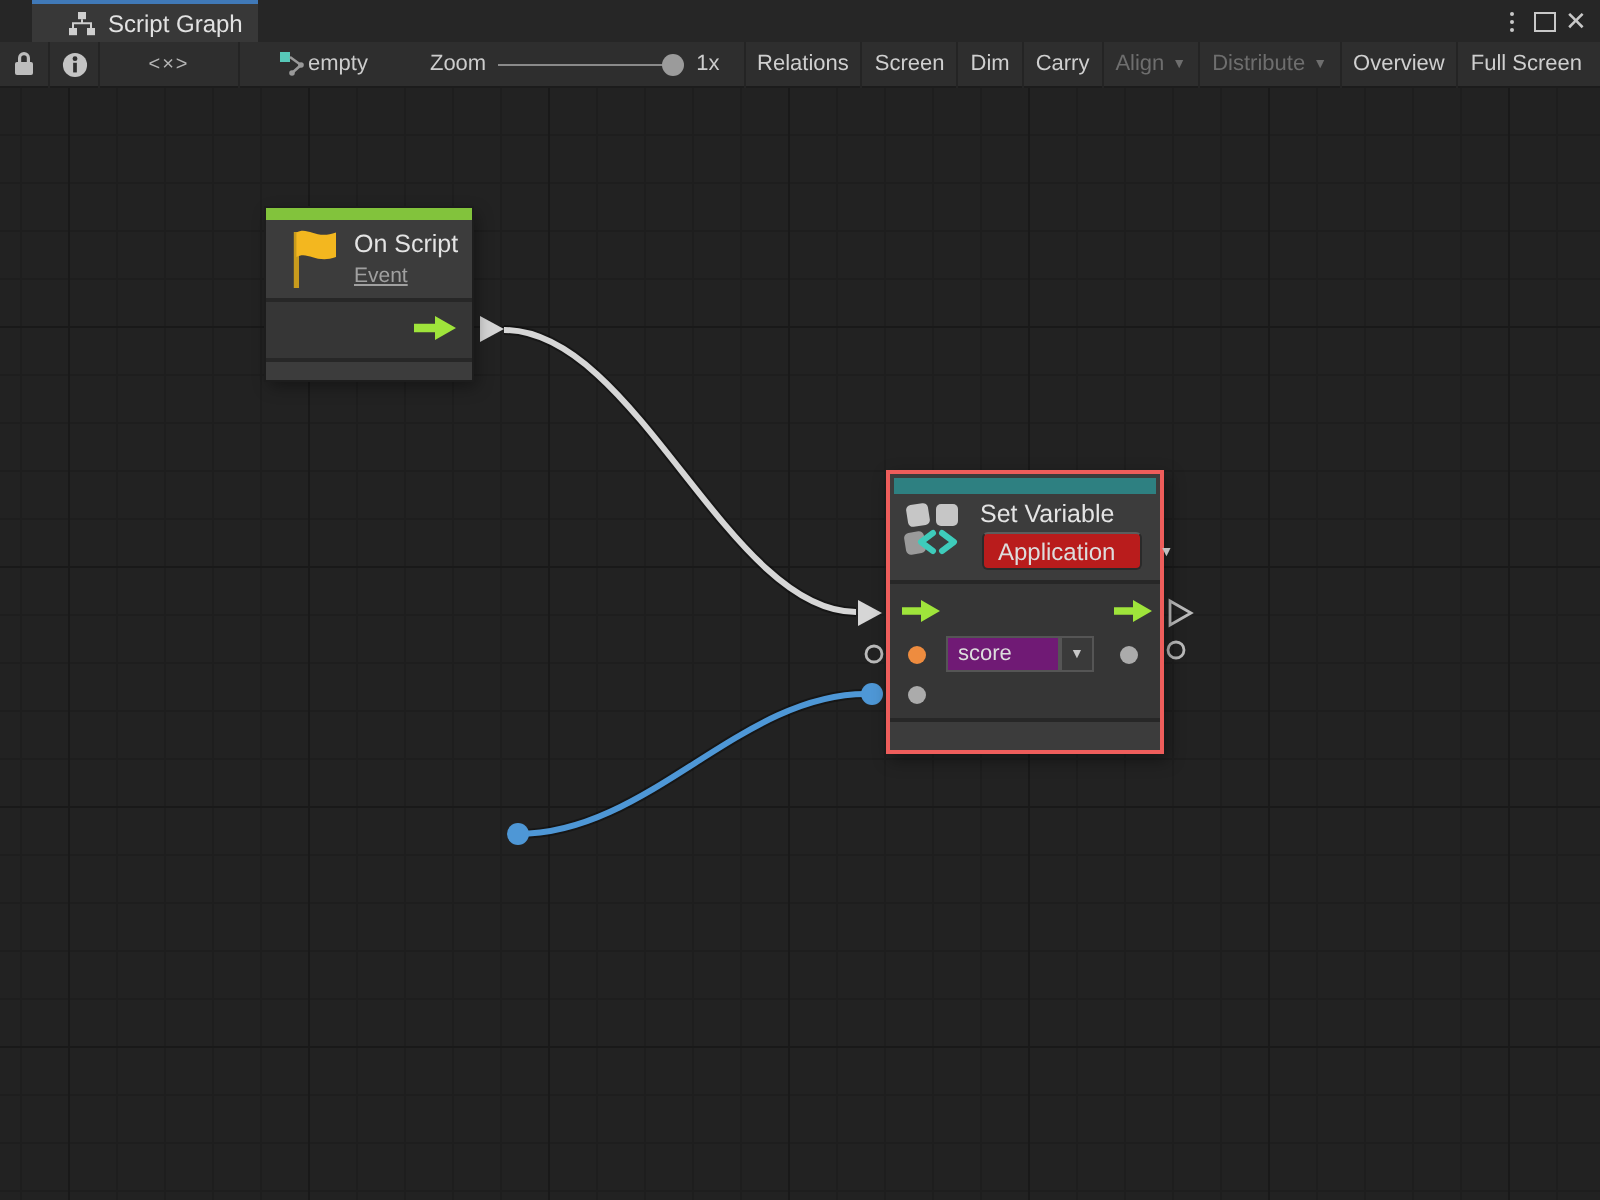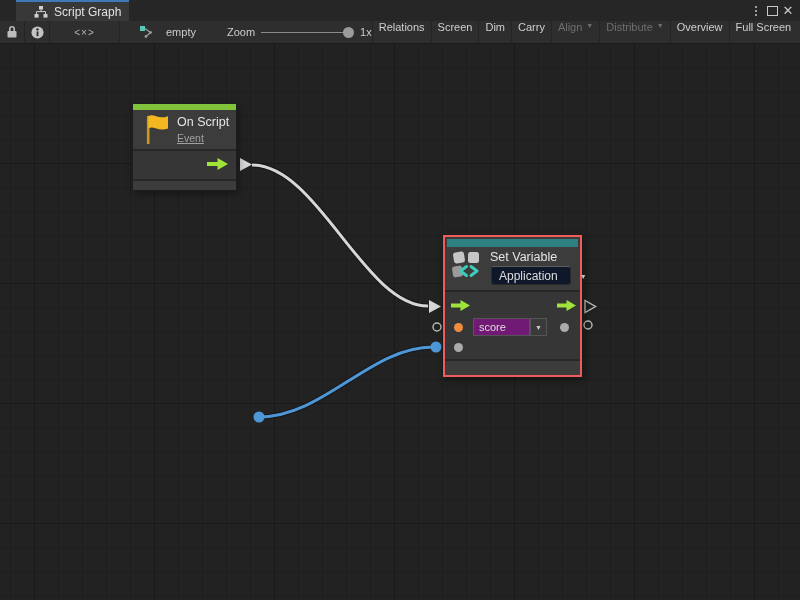--- a/index.html
+++ b/index.html
@@ -20,28 +20,28 @@
 
   
   .toolbar { position:absolute; left:0; top:21px; width:800px; height:23px; background:#2E2E2E;
              border-bottom:1px solid #1c1c1c; display:flex; align-items:center; font-size:11px; }
   .toolbar > * { flex-shrink:0; }
   .tcell { height:23px; display:flex; align-items:center; justify-content:center; border-right:1px solid #242424; }
   .tcell.lock { width:25px; }
   .tcell.info { width:25px; }
   .tcell.code { width:70px; color:#B5B5B5; font-size:10px; letter-spacing:1px; }
   .tgroup { display:flex; align-items:center; height:23px; }
-  .graphref { margin-left:20px; display:flex; align-items:center; gap:12px; color:#CCC; }
+  .graphref { margin-left:20px; display:flex; align-items:center; gap:0; color:#CCC; }
   .zoomlbl { margin-left:31px; color:#CCC; }
   .slider { position:relative; width:92px; height:23px; margin-left:6px; }
   .slider .track { position:absolute; left:0; right:0; top:11px; height:1px; background:#8A8A8A; }
   .slider .handle { position:absolute; left:82px; top:6px; width:11px; height:11px; border-radius:50%; background:#9B9B9B; }
   .zoomval { margin-left:7px; color:#CCC; }
   .rbuttons { margin-left:auto; margin-right:3px; display:flex; height:23px; }
-  .rbtn { display:flex; padding:0 6px; border-left:1px solid #242424; color:#CFCFCF; font-size:11px; white-space:nowrap; gap:4px; }
+  .rbtn { display:flex; align-items:center; padding:0 6px; border-left:1px solid #242424; color:#CFCFCF; font-size:11px; white-space:nowrap; gap:4px; }
   .rbtn.disabled { color:#6E6E6E; }
   .caret { font-size:7px; line-height:1; margin-top:1px; }
 
   
   .canvas { position:absolute; left:0; top:44px; width:800px; height:556px;
     background-color:#222222;
     background-image:
       linear-gradient(#191919 1px, transparent 1px),
       linear-gradient(90deg, #191919 1px, transparent 1px),
       linear-gradient(#1e1e1e 1px, transparent 1px),
@@ -66,21 +66,21 @@
   .node-onstart .nsub { left:44px; top:28px;text-decoration:underline; }
   .node-onstart .body { top:45px; height:30px; }
   .node-onstart .arrow { position:absolute; left:74px; top:54px; }
   .node-onstart .footer { top:75px; height:11px; }
 
   
   .node-setvar { left:443px; top:191px; width:139px; height:142px; border:2px solid var(--selection); background:#3C3C3C; box-shadow:2px 3px 8px rgba(0,0,0,.4); }
   .node-setvar .strip { position:absolute; left:2px; top:2px; width:131px; height:8px; background:var(--setvar_strip); }
   .node-setvar .svicon { position:absolute; left:7px; top:13px; }
   .node-setvar .ntitle { left:45px; top:13px; }
-  .dropdown { position:absolute; left:46px; top:29px; width:80px; height:19px; background:#0f172a;
+  .dropdown { position:absolute; left:46px; top:29px; width:80px; height:19px; background:#b91c1c;
      border:1px solid #2a2a2a; border-top-color:#5d5d5d; border-radius:3px; display:flex; align-items:center;
      padding:0 7px; font-size:12px; color:#DDD;gap:22px; }
   .dropdown .caret { margin-left:auto; color:#C0C0C0; }
   .node-setvar .body { top:53px; height:69px; }
   .node-setvar .footer { top:122px; height:16px; }
   .port-arrow-l { position:absolute; left:6px; top:63px; }
   .port-arrow-r { position:absolute; left:112px; top:63px; }
   .dot { position:absolute; border-radius:50%; }
   .dot-orange { left:9px; top:86px; width:9px; height:9px; background:var(--orange_port); }
   .dot-gray-r { left:115px; top:86px; width:9px; height:9px; background:var(--gray_port); }

